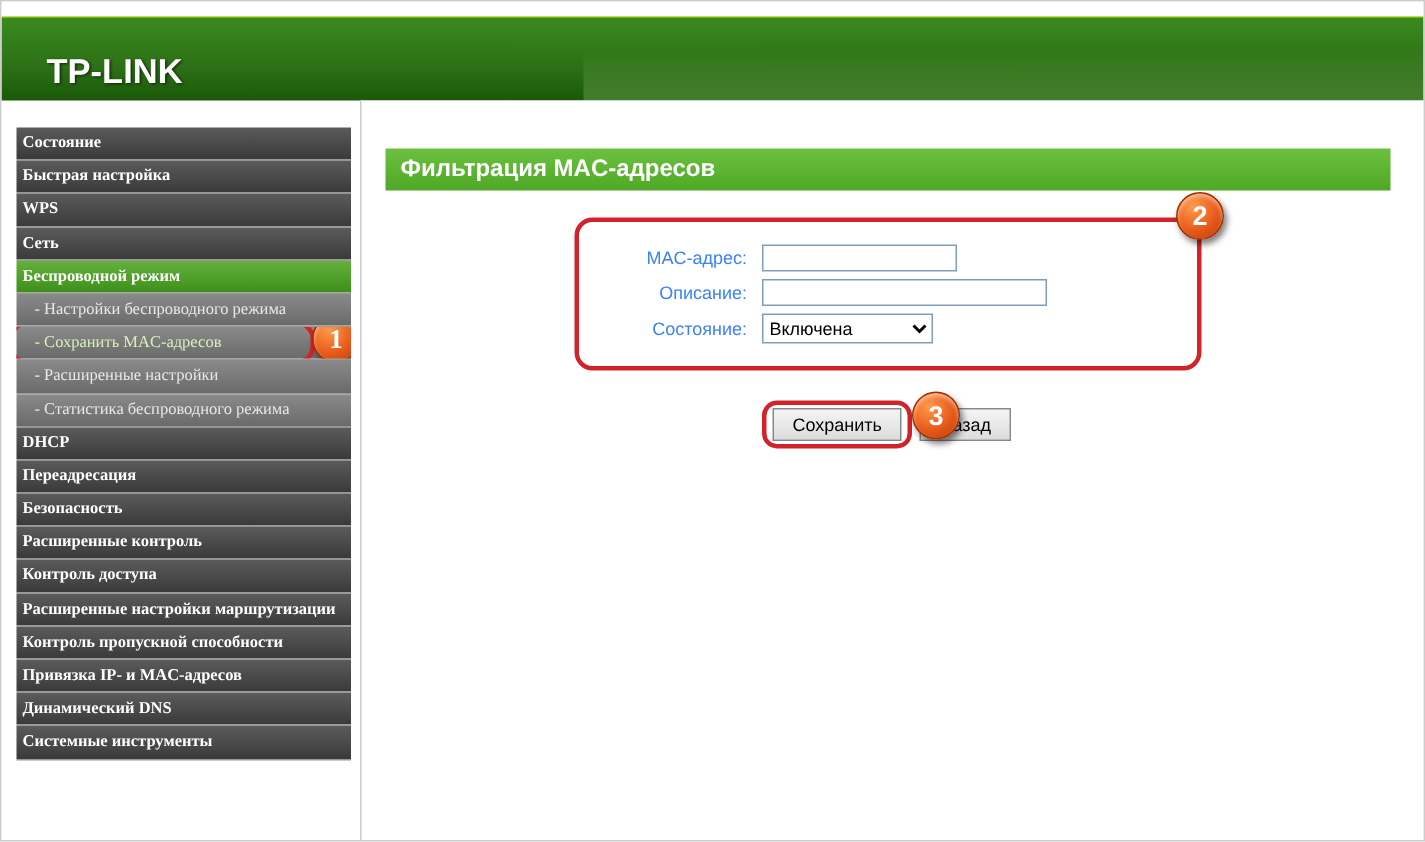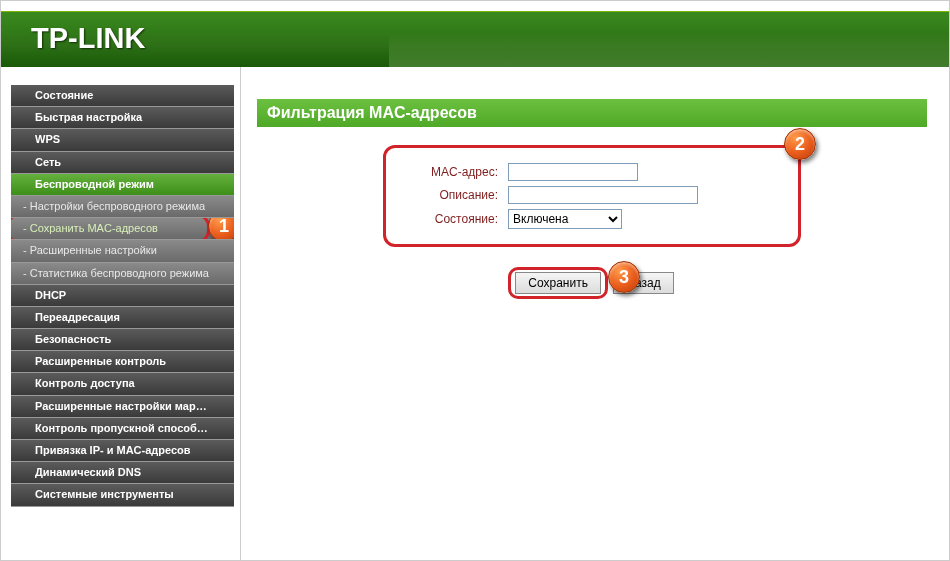--- a/index.html
+++ b/index.html
@@ -21,23 +21,23 @@
   }
   .header {
     height: 56px;
     background: linear-gradient(to bottom, #3a8a1e 0%, #2d7016 60%, #195908 100%);
     position: relative;
     border-top: 1px solid #7ab800;
   }
   .logo {
     position: absolute;
     left: 30px;
-    top: 10px;
-    color: #fff;
-    font-size: 29px;
+    top: 22px;
+    color: #fff;
+    font-size: 23px;
     font-weight: bold;
     font-family: Arial, Helvetica, sans-serif;
     letter-spacing: 0px;
     text-shadow: 1px 1px 2px rgba(0,0,0,0.6);
   }
   .header-curve {
     position: absolute;
     right: 0;
     bottom: 0;
     width: 560px;
@@ -56,27 +56,28 @@
     padding-left: 10px;
   }
   .menu {
     list-style: none;
   }
   .menu li {
     background: linear-gradient(to bottom, #5b5b5b 0%, #3a3a3a 100%);
     color: #fff;
     font-size: 11px;
     font-weight: bold;
-    padding: 4px 24px;
+    padding: 4px 4px;
     border-bottom: 1px solid #999;
     cursor: pointer;
     white-space: nowrap;
     overflow: hidden;
     text-overflow: ellipsis;
     line-height: 1.2;
+    font-family: Liberation Serif, serif;
   }
   .menu li.active-section {
     background: linear-gradient(to bottom, #64b13c 0%, #3d8f1a 100%);
   }
   .menu li.sub {
     background: linear-gradient(to bottom, #8a8a8a 0%, #6a6a6a 100%);
     padding-left: 12px;
     font-weight: normal;
     color: #e8e8e8;
     font-size: 11px;
@@ -112,21 +113,21 @@
   .form-row {
     display: flex;
     align-items: center;
     margin: 5px 0;
   }
   .form-row label {
     width: 92px;
     text-align: right;
     padding-right: 10px;
     font-size: 12px;
-    color: #7f1d1d;
+    color: #3b82f6;
   }
   .form-row input[type="text"] {
     width: 130px;
     height: 18px;
     border: 1px solid #7f9db9;
     padding: 0 3px;
     font-size: 12px;
   }
   .form-row input.wide {
     width: 190px;

